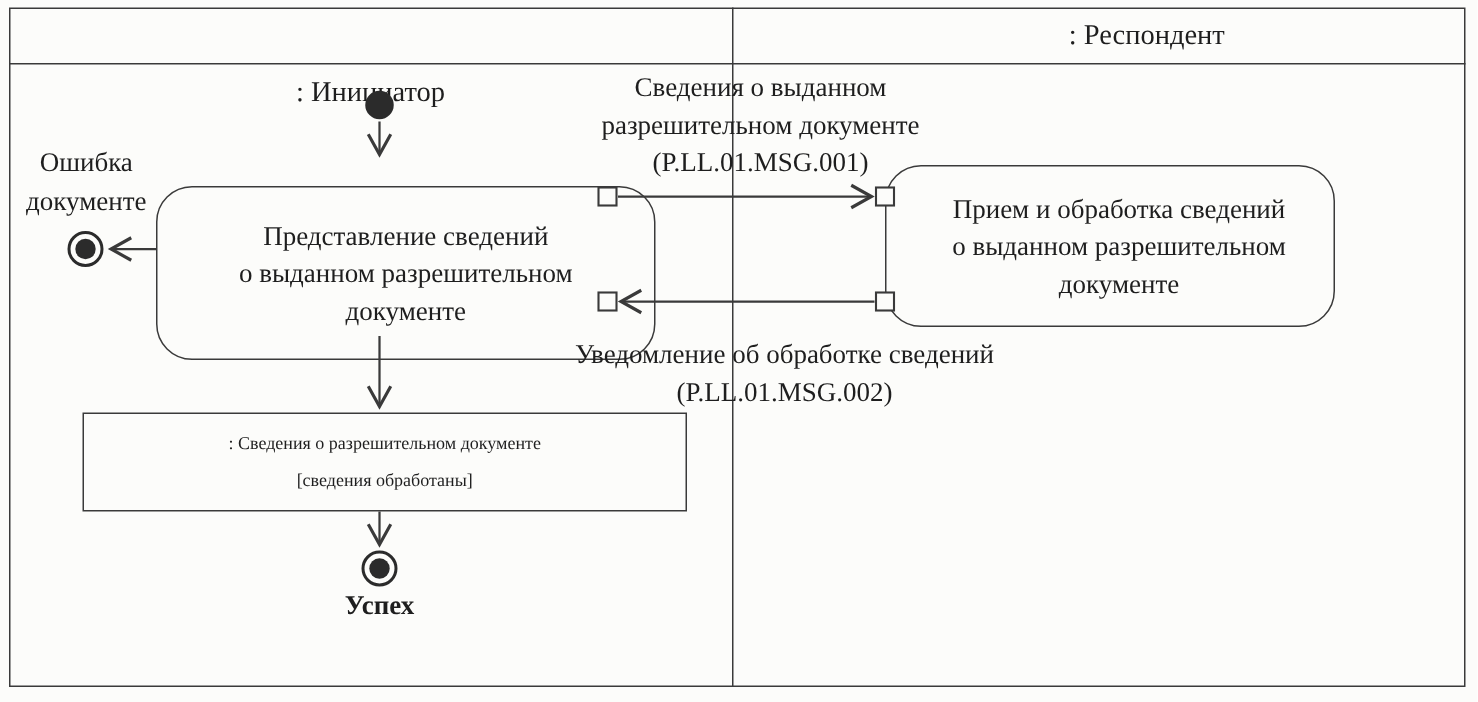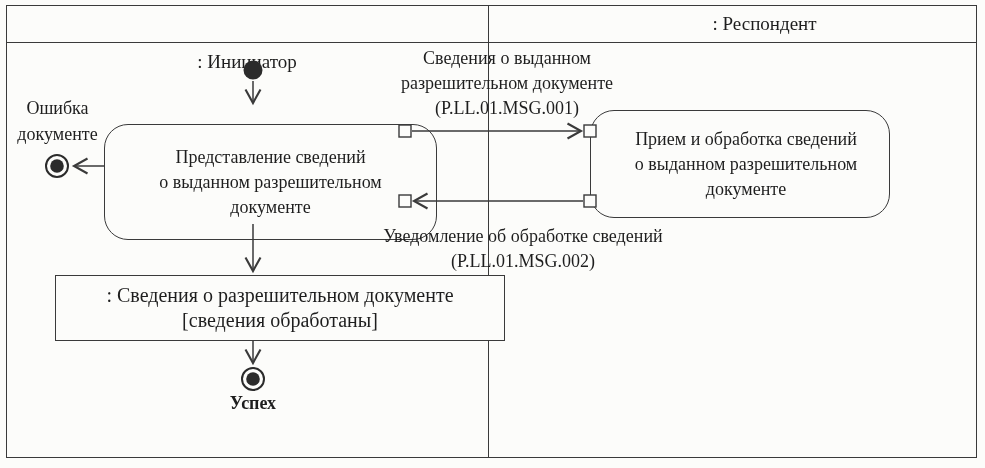--- a/index.html
+++ b/index.html
@@ -34,24 +34,24 @@
     position:absolute;
     border:1.6px solid #3a3a3a;border-radius:24px;
     background:#fcfcfa;
     display:flex;align-items:center;justify-content:center;
     text-align:center;font-size:18px;line-height:25px;
     white-space:pre-line;box-sizing:border-box;
   }
   .activity.initiator{left:104px;top:108px;width:333px;height:116px;margin-top:16px;}
   .activity.respondent{left:590px;top:110px;width:300px;height:108px;padding-left:12px;}
   .object-node{
-    position:absolute;left:55px;top:275px;width:450px;height:66px;
+    position:absolute;left:55px;top:275px;width:403px;height:66px;
     border:1.6px solid #3a3a3a;background:#fcfcfa;
     display:flex;align-items:center;justify-content:center;
-    text-align:center;font-size:20px;line-height:25px;
+    text-align:center;font-size:12px;line-height:25px;
     white-space:pre-line;box-sizing:border-box;
   }
   .float-label{
     position:absolute;text-align:center;
     font-size:18px;line-height:25px;white-space:pre-line;
   }
   .msg-request{left:347px;top:46px;width:320px;}
   .msg-response{left:343px;top:224px;width:360px;}
   .error-label{left:10px;top:95px;width:95px;line-height:26px;}
   .success-label{left:203px;top:391px;width:100px;font-weight:bold;}

